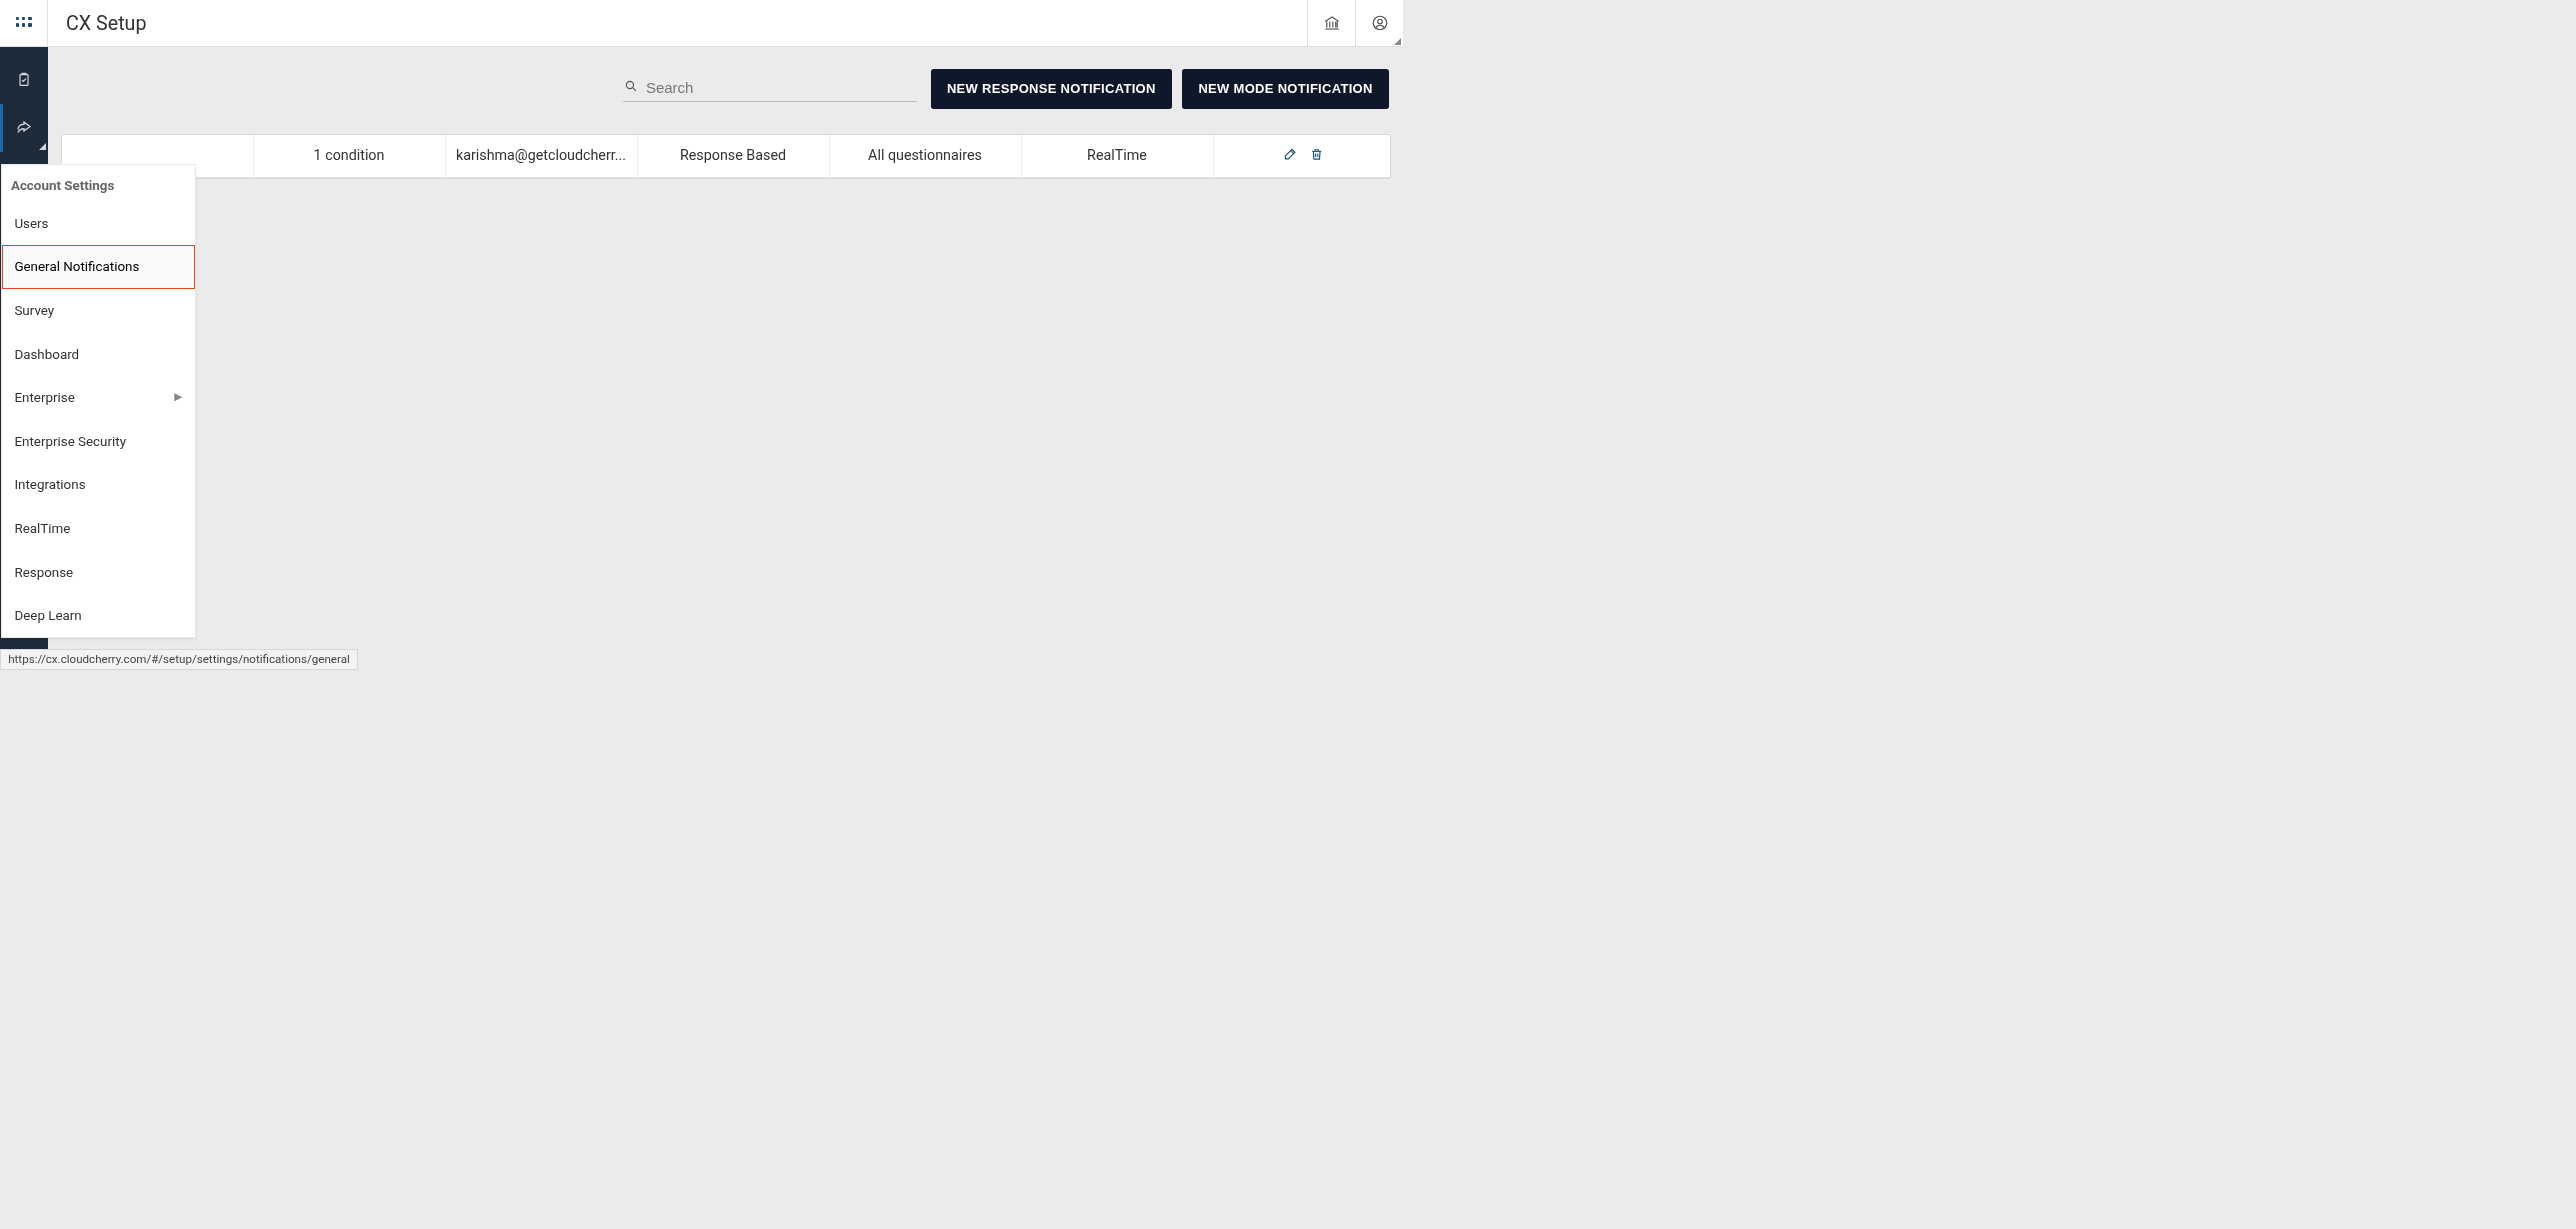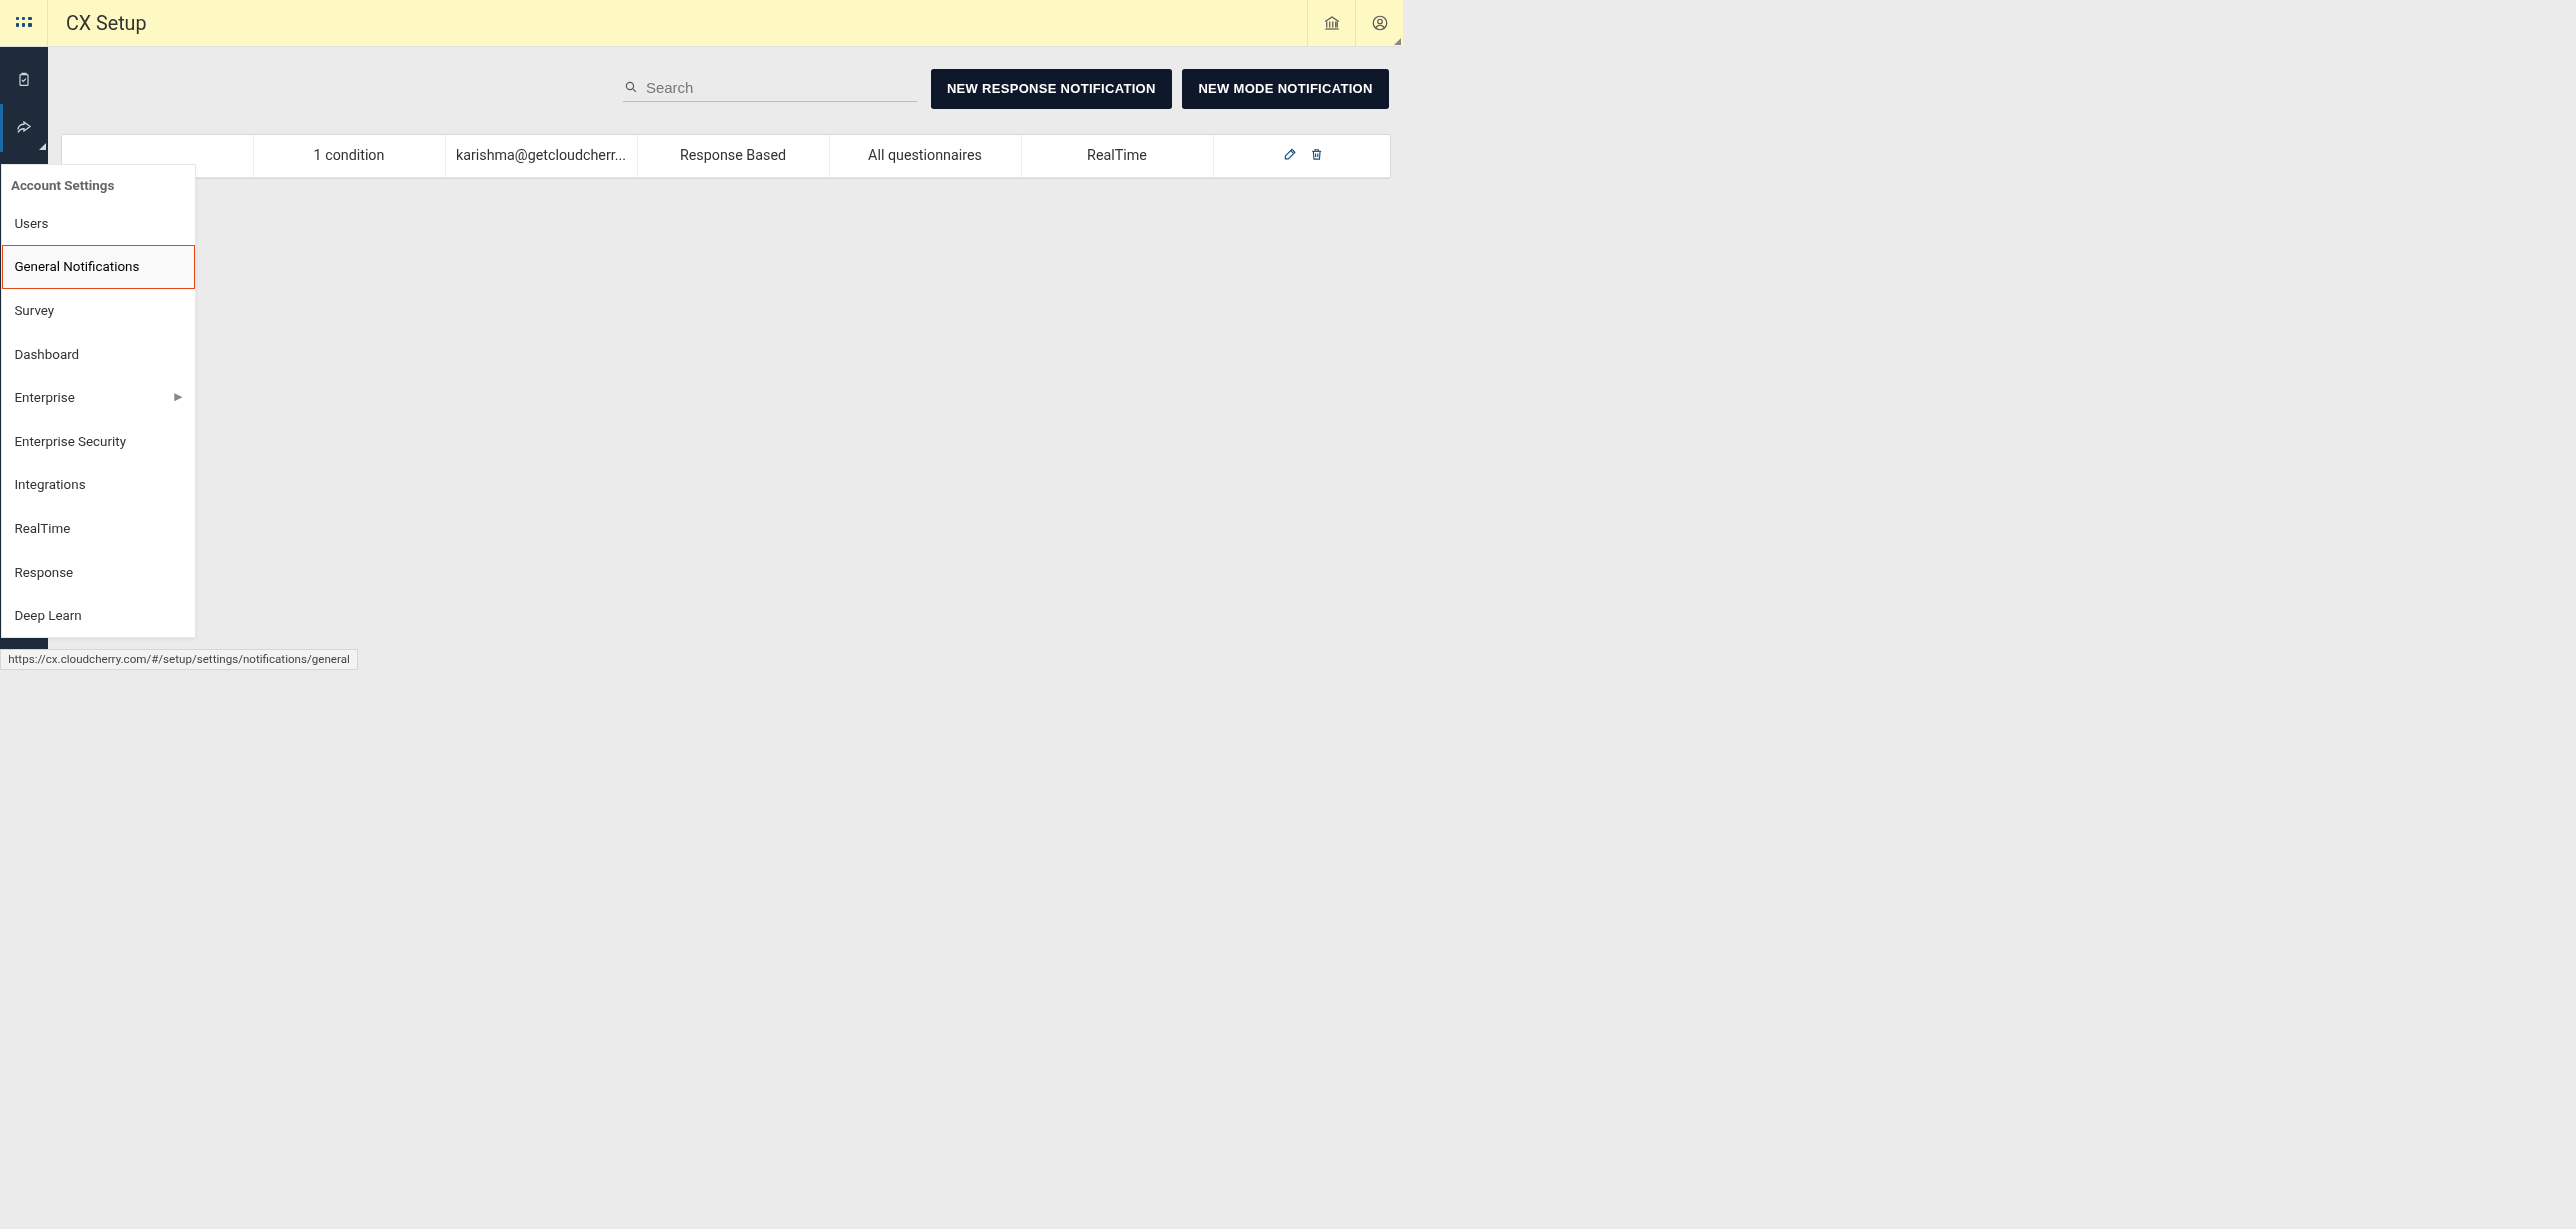--- a/index.html
+++ b/index.html
@@ -11,21 +11,21 @@
     height: 670px;
     overflow: hidden;
     position: relative;
   }
 
   
   .topbar {
     position: absolute;
     top: 0; left: 0; right: 0;
     height: 47px;
-    background: #fef9c3;
+    background: #ffffff;
     border-bottom: 0.9px solid #e0e0e0;
     display: flex;
     align-items: center;
   }
   .apps-btn {
     width: 48px;
     height: 47px;
     border-right: 0.9px solid #e0e0e0;
     display: flex;
     align-items: center;
@@ -109,21 +109,21 @@
 
   .toolbar {
     display: flex;
     align-items: center;
     justify-content: flex-end;
     gap: 10.7px;
     padding-right: 1.8px;
   }
   .search-wrap {
     display: flex;
-    align-items: center;
+    align-items: flex-start;
     border-bottom: 0.9px solid #bdbdbd;
     width: 294px;
     padding: 3.6px 1.8px 5.4px 1.8px;
     margin-right: 3.6px;
   }
   .search-wrap svg { flex:none; margin-right:7.2px; color:#555;}
   .search-input {
     border: none;
     outline: none;
     background: transparent;

